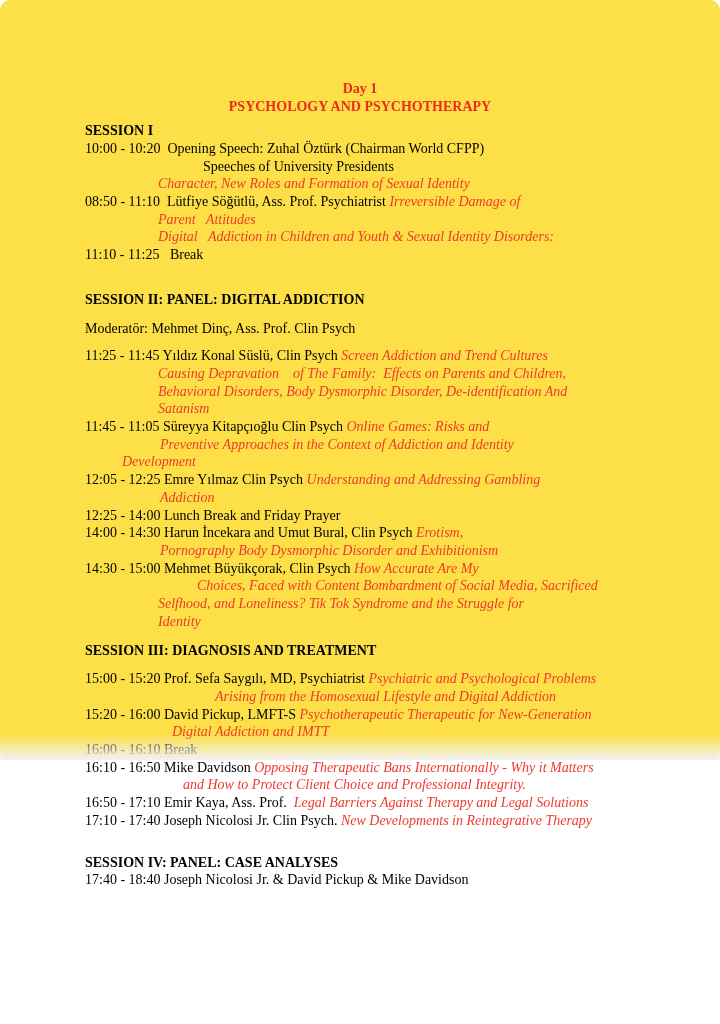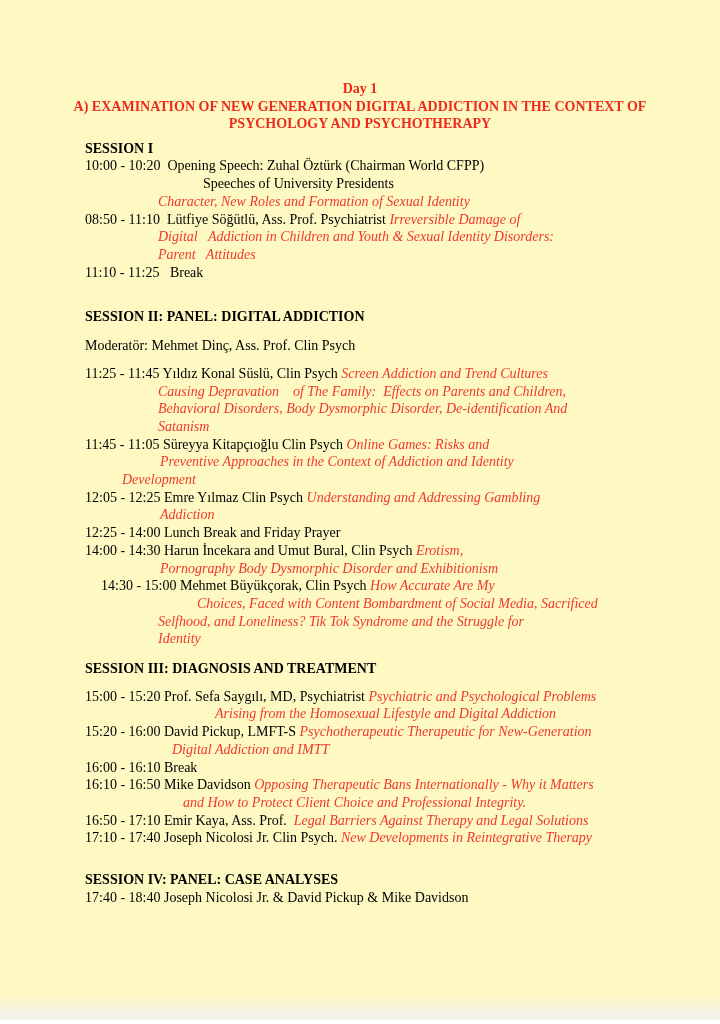--- a/index.html
+++ b/index.html
@@ -12,22 +12,23 @@
     height: 1024px;
     overflow: hidden;
     font-family: "Liberation Serif", "DejaVu Serif", serif;
     font-size: 14px;
     color: #000000;
     position: relative;
   }
   .page {
     position: relative;
     width: 720px;
-    height: 1020px;
-    background: #fef9c3;
+    height: 760px;
+    background: #fde047;
+    border-radius: 10px;
   }
   .doc-header {
     padding-top: 80px;
     text-align: center;
     font-weight: bold;
     color: var(--red-bold, #ee2a1d);
     line-height: 17.6px;
   }
   .doc-header .hline { white-space: pre-wrap; }
   .sections {
@@ -55,51 +56,50 @@
     pointer-events: none;
   }
 </style>
 </head>
 <body>
 
 <div class="page">
 
   <div class="doc-header">
     <div class="hline">Day 1</div>
-    <div class="hline">A) EXAMINATION OF NEW GENERATION DIGITAL ADDICTION IN THE CONTEXT OF</div>
     <div class="hline">PSYCHOLOGY AND PSYCHOTHERAPY</div>
   </div>
 
   <div class="sections">
       <section>
         <div class="heading" style="margin-top: 7px;">SESSION I</div>
         <div class="line" style="padding-left: 0px;"><span class="seg-k">10:00 - 10:20  Opening Speech: Zuhal Öztürk (Chairman World CFPP)</span></div>
         <div class="line" style="padding-left: 118px;"><span class="seg-k">Speeches of University Presidents</span></div>
         <div class="line" style="padding-left: 73px;"><span class="seg-r">Character, New Roles and Formation of Sexual Identity</span></div>
         <div class="line" style="padding-left: 0px;"><span class="seg-k">08:50 - 11:10  Lütfiye Söğütlü, Ass. Prof. Psychiatrist </span><span class="seg-r">Irreversible Damage of</span></div>
+        <div class="line" style="padding-left: 73px;"><span class="seg-r">Parent   Attitudes</span></div>
         <div class="line" style="padding-left: 73px;"><span class="seg-r">Digital   Addiction in Children and Youth &amp; Sexual Identity Disorders:</span></div>
-        <div class="line" style="padding-left: 73px;"><span class="seg-r">Parent   Attitudes</span></div>
         <div class="line" style="padding-left: 0px;"><span class="seg-k">11:10 - 11:25   Break</span></div>
       </section>
       <section>
         <div class="heading" style="margin-top: 27px;">SESSION II: PANEL: DIGITAL ADDICTION</div>
         <div class="line" style="padding-left: 0px; margin-top: 11px;"><span class="seg-k">Moderatör: Mehmet Dinç, Ass. Prof. Clin Psych</span></div>
         <div class="line" style="padding-left: 0px; margin-top: 10px;"><span class="seg-k">11:25 - 11:45 Yıldız Konal Süslü, Clin Psych </span><span class="seg-r">Screen Addiction and Trend Cultures</span></div>
         <div class="line" style="padding-left: 73px;"><span class="seg-r">Causing Depravation    of The Family:  Effects on Parents and Children,</span></div>
         <div class="line" style="padding-left: 73px;"><span class="seg-r">Behavioral Disorders, Body Dysmorphic Disorder, De-identification And</span></div>
         <div class="line" style="padding-left: 73px;"><span class="seg-r">Satanism</span></div>
         <div class="line" style="padding-left: 0px;"><span class="seg-k">11:45 - 11:05 Süreyya Kitapçıoğlu Clin Psych </span><span class="seg-r">Online Games: Risks and</span></div>
         <div class="line" style="padding-left: 75px;"><span class="seg-r">Preventive Approaches in the Context of Addiction and Identity</span></div>
         <div class="line" style="padding-left: 37px;"><span class="seg-r">Development</span></div>
         <div class="line" style="padding-left: 0px;"><span class="seg-k">12:05 - 12:25 Emre Yılmaz Clin Psych </span><span class="seg-r">Understanding and Addressing Gambling</span></div>
         <div class="line" style="padding-left: 75px;"><span class="seg-r">Addiction</span></div>
         <div class="line" style="padding-left: 0px;"><span class="seg-k">12:25 - 14:00 Lunch Break and Friday Prayer</span></div>
         <div class="line" style="padding-left: 0px;"><span class="seg-k">14:00 - 14:30 Harun İncekara and Umut Bural, Clin Psych </span><span class="seg-r">Erotism,</span></div>
         <div class="line" style="padding-left: 75px;"><span class="seg-r">Pornography Body Dysmorphic Disorder and Exhibitionism</span></div>
-        <div class="line" style="padding-left: 0px; margin-left: 16px;"><span class="seg-k">14:30 - 15:00 Mehmet Büyükçorak, Clin Psych </span><span class="seg-r">How Accurate Are My</span></div>
+        <div class="line" style="padding-left: 0px;"><span class="seg-k">14:30 - 15:00 Mehmet Büyükçorak, Clin Psych </span><span class="seg-r">How Accurate Are My</span></div>
         <div class="line" style="padding-left: 112px;"><span class="seg-r">Choices, Faced with Content Bombardment of Social Media, Sacrificed</span></div>
         <div class="line" style="padding-left: 73px;"><span class="seg-r">Selfhood, and Loneliness? Tik Tok Syndrome and the Struggle for</span></div>
         <div class="line" style="padding-left: 73px;"><span class="seg-r">Identity</span></div>
       </section>
       <section>
         <div class="heading" style="margin-top: 12px;">SESSION III: DIAGNOSIS AND TREATMENT</div>
         <div class="line" style="padding-left: 0px; margin-top: 10px;"><span class="seg-k">15:00 - 15:20 Prof. Sefa Saygılı, MD, Psychiatrist </span><span class="seg-r">Psychiatric and Psychological Problems</span></div>
         <div class="line" style="padding-left: 130px;"><span class="seg-r">Arising from the Homosexual Lifestyle and Digital Addiction</span></div>
         <div class="line" style="padding-left: 0px;"><span class="seg-k">15:20 - 16:00 David Pickup, LMFT-S </span><span class="seg-r">Psychotherapeutic Therapeutic for New-Generation</span></div>
         <div class="line" style="padding-left: 87px;"><span class="seg-r">Digital Addiction and IMTT</span></div>

